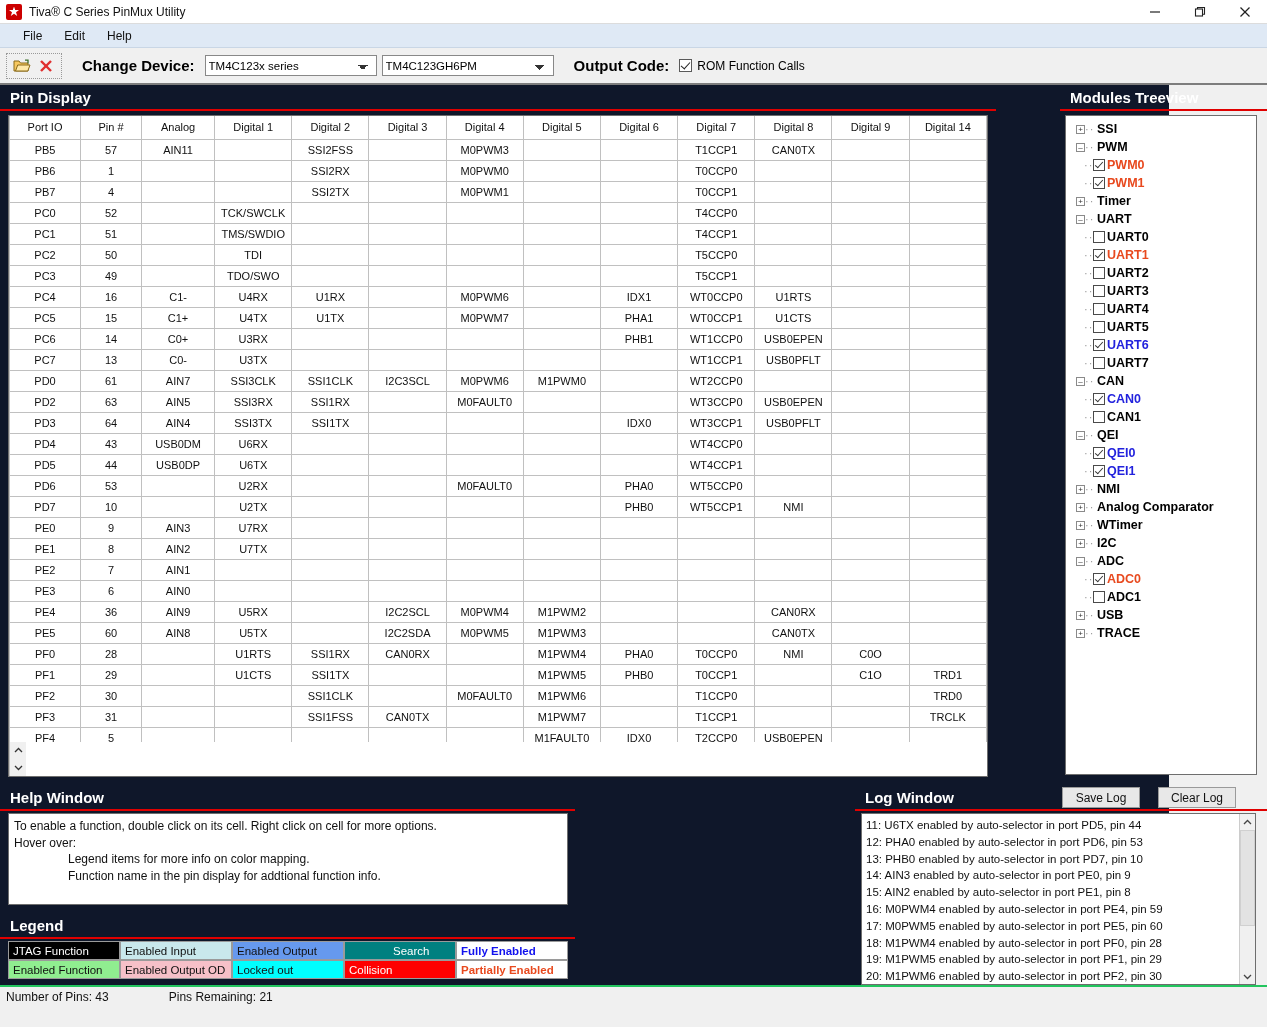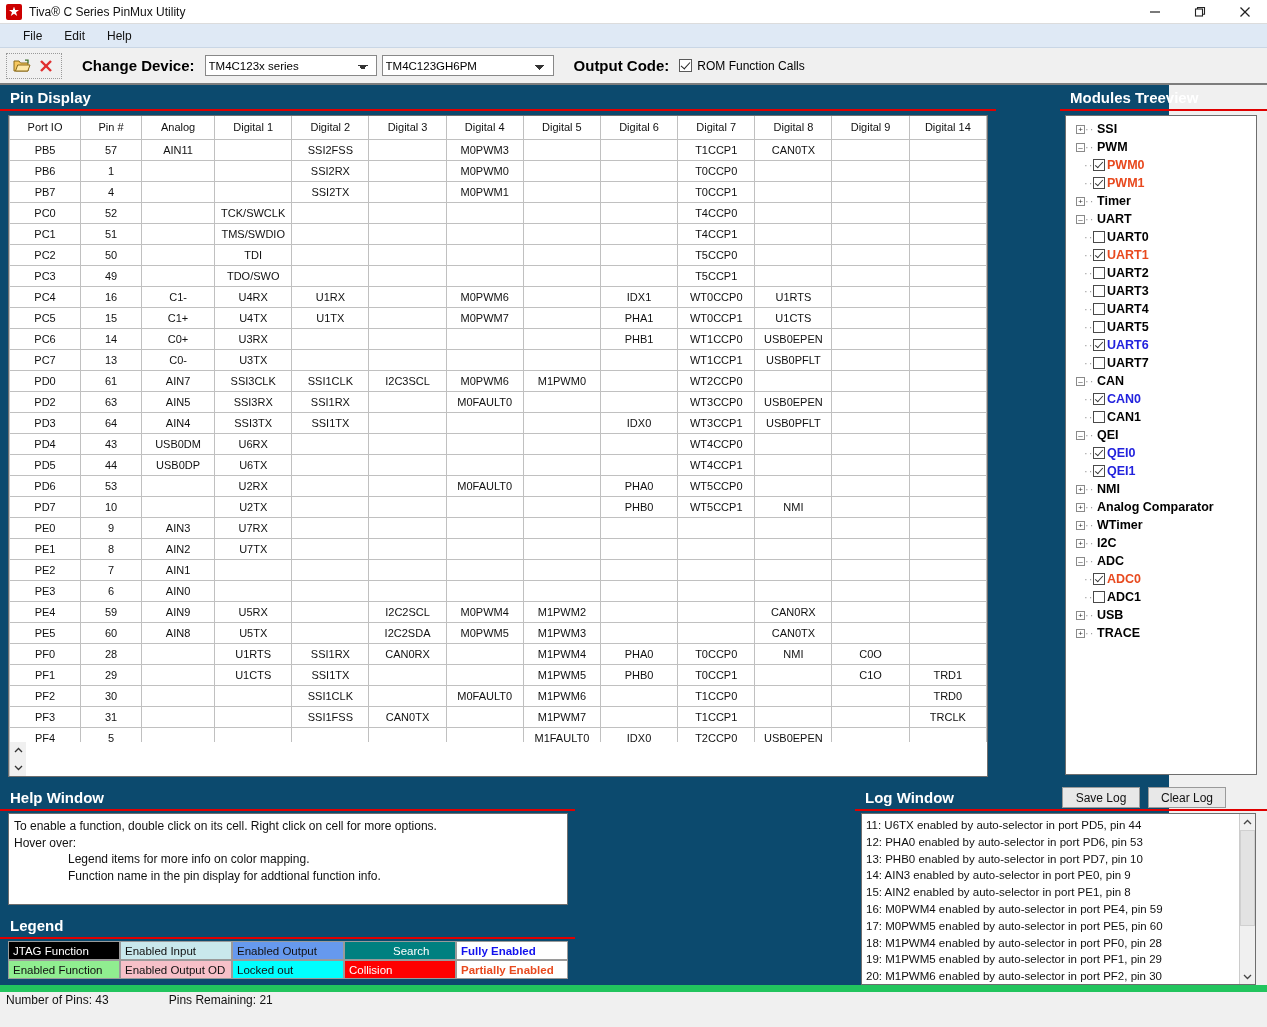--- a/index.html
+++ b/index.html
@@ -86,21 +86,21 @@
   }
   .checkbox.checked::after {
     content: "";
     position: absolute; left: 3px; top: 0px;
     width: 4px; height: 8px;
     border: solid #222; border-width: 0 1.6px 1.6px 0;
     transform: rotate(42deg);
   }
 
   
-  #body { position: relative; width: 1169px; height: 922px; background: #0c4a6e; }
+  #body { position: relative; width: 1169px; height: 922px; background: #0f172a; }
 
   .panel-title {
     color: #ffffff; font-weight: bold; font-size: 15px;
     padding: 4px 0 3px 10px;
     border-bottom: 2px solid #e00000;
   }
 
   
   #pin-display { position: absolute; left: 0; top: 0; width: 996px; height: 700px; }
   #pin-grid-wrap {
@@ -206,21 +206,21 @@
   #log-panel { position: absolute; left: 855px; top: 700px; width: 412px; height: 300px; }
   #log-title-row { position: relative; }
   .log-btn {
     position: absolute; top: 2px;
     height: 21px; font-size: 12px;
     background: #e8e8e8; border: 1px solid #9a9a9a; color: #111;
     font-family: "Liberation Sans", sans-serif;
     padding: 0 8px;
   }
   #save-log { right: 127px; width: 78px; }
-  #clear-log { right: 41px; width: 78px; margin-left: 48px; }
+  #clear-log { right: 31px; width: 78px; margin-left: 48px; }
   #log-box {
     position: absolute; left: 6px; top: 28px; width: 395px; height: 172px;
     background: #fff; border: 1px solid #6e6e6e;
     display: flex;
   }
   #log-lines {
     flex: 1; font-size: 11.5px; color: #111; line-height: 16.8px;
     padding: 3px 0 0 4px; overflow: hidden;
   }
   .log-line { white-space: nowrap; }
@@ -228,21 +228,21 @@
     width: 16px; background: #f0f0f0; border-left: 1px solid #ccc;
     display: flex; flex-direction: column; justify-content: space-between; flex: none;
   }
   .log-scroll .arrow { height: 16px; display: flex; align-items: center; justify-content: center; }
   .log-scroll .thumb { height: 96px; background: #e3e3e3; border:1px solid #d0d0d0; }
   .log-scroll .track { flex: 1; }
 
   
   #statusbar {
     position: absolute; left: 0; bottom: 0; width: 1267px; height: 22px;
-    background: #f0f0f0; border-top: 7px solid #22c55e;
+    background: #f0f0f0; border-top: 2px solid #22c55e;
     display: flex; align-items: center; font-size: 12px; color: #111;
   }
   #statusbar .s1 { margin-left: 6px; }
   #statusbar .s2 { margin-left: 60px; }
 </style>
 </head>
 <body>
 
 <div id="titlebar">
   <div id="app-icon"></div>
@@ -650,21 +650,21 @@
                 <td class="empty"></td>
                 <td class="empty"></td>
                 <td class="empty"></td>
                 <td class="empty"></td>
                 <td class="empty"></td>
                 <td class="empty"></td>
                 <td class="empty"></td>
               </tr>
               <tr>
                 <td class="green">PE4</td>
-                <td class="green">59</td>
+                <td class="green">36</td>
                 <td class="">AIN9</td>
                 <td class="">U5RX</td>
                 <td class="empty"></td>
                 <td class="">I2C2SCL</td>
                 <td class="green">M0PWM4</td>
                 <td class="">M1PWM2</td>
                 <td class="empty"></td>
                 <td class="empty"></td>
                 <td class="">CAN0RX</td>
                 <td class="empty"></td>

